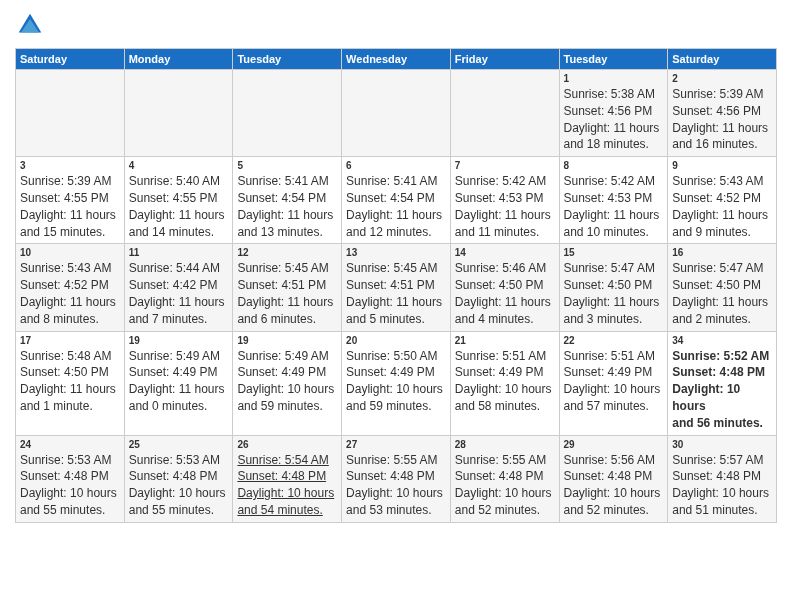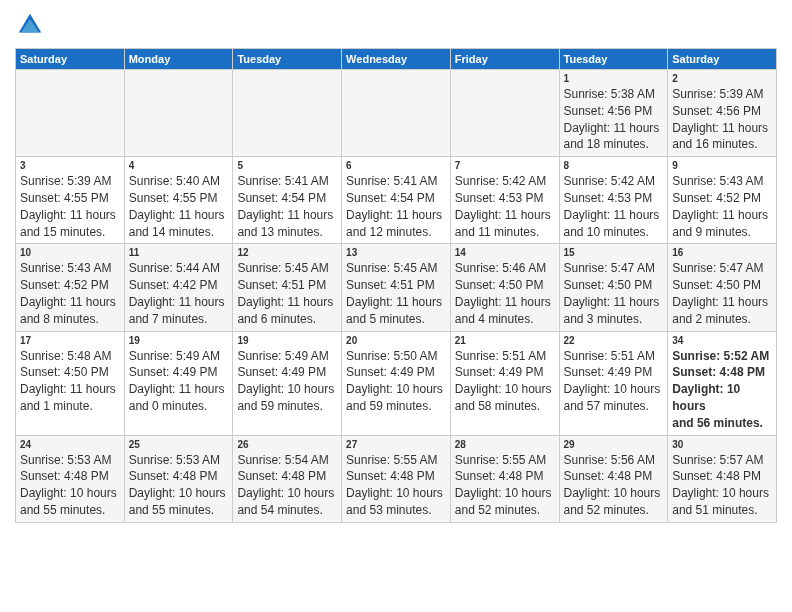--- a/index.html
+++ b/index.html
@@ -321,21 +321,21 @@
           </td>
           <td>
             <span class="day-num">25</span>
             <div class="day-info" style="white-space: pre-line;">Sunrise: 5:53 AM
 Sunset: 4:48 PM
 Daylight: 10 hours
 and 55 minutes.</div>
           </td>
           <td>
             <span class="day-num">26</span>
-            <div class="day-info" style="white-space: pre-line;">Sunrise: 5:54 AM
+            <div class="day-info" style="white-space: pre-line; text-decoration: underline;">Sunrise: 5:54 AM
 Sunset: 4:48 PM
 Daylight: 10 hours
 and 54 minutes.</div>
           </td>
           <td>
             <span class="day-num">27</span>
             <div class="day-info" style="white-space: pre-line;">Sunrise: 5:55 AM
 Sunset: 4:48 PM
 Daylight: 10 hours
 and 53 minutes.</div>

